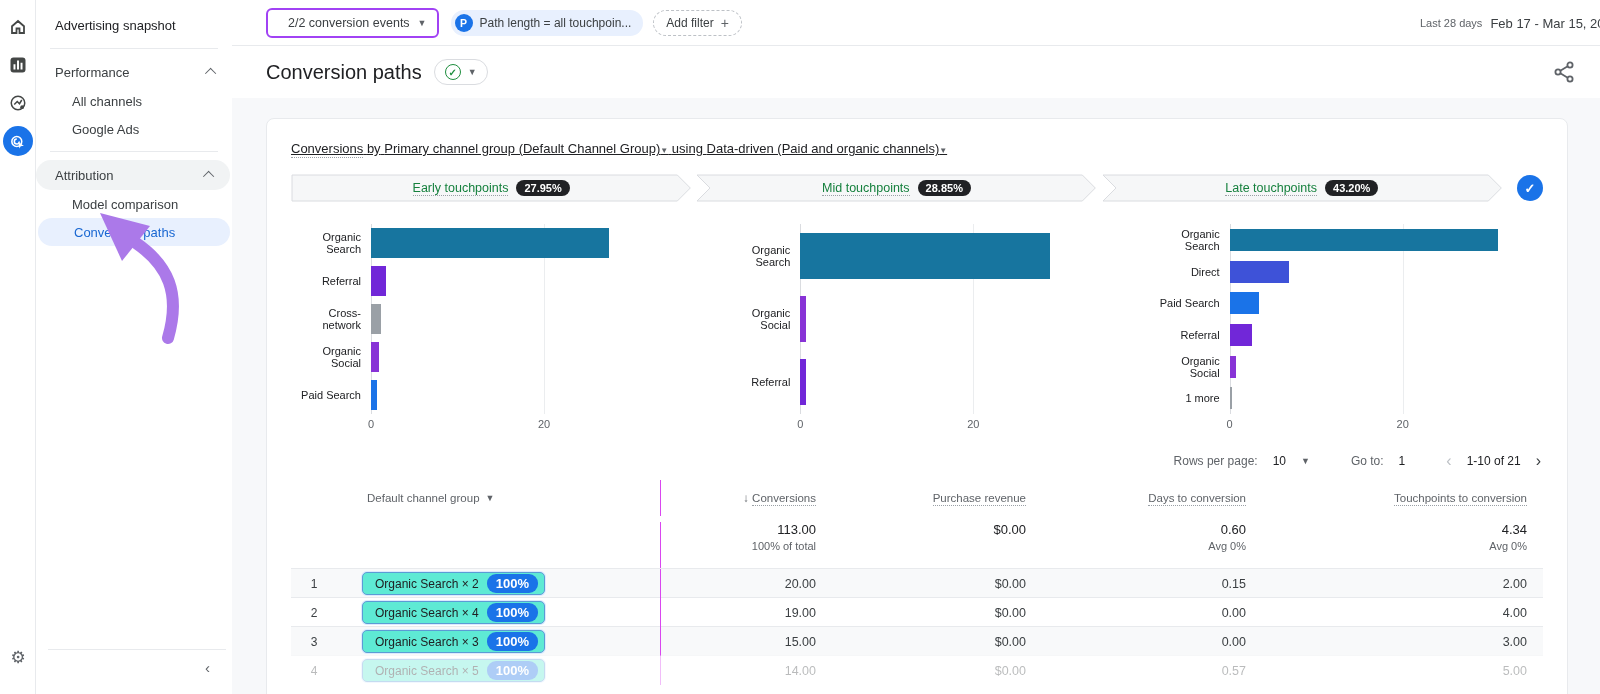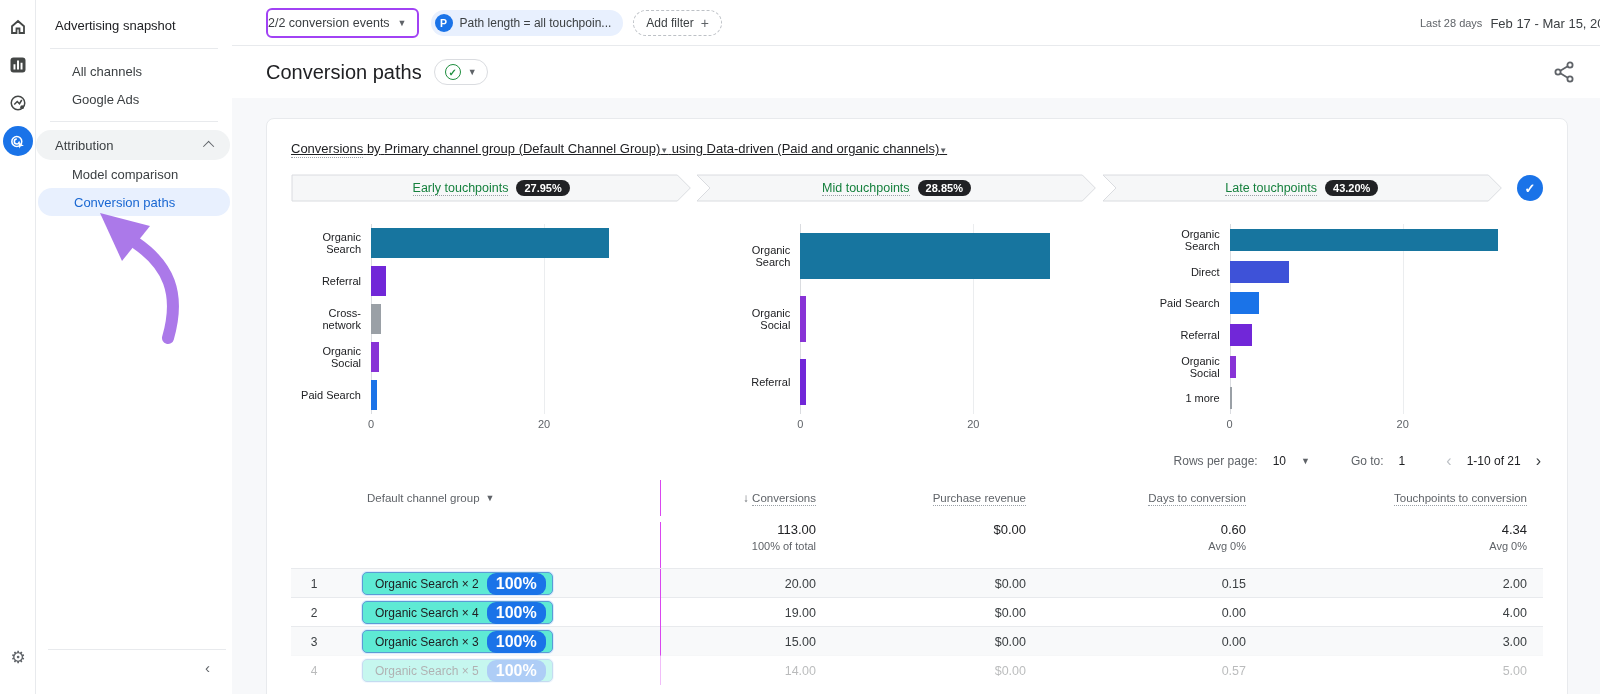--- a/index.html
+++ b/index.html
@@ -28,21 +28,21 @@
   .selected-pill { background:#e8f0fe; border-radius:16px 16px 16px 16px; margin-right:2px; margin-left:2px; }
   .selected-pill .lbl { color:#1967d2; }
   .side-bottom-divider { position:absolute; bottom:44px; left:12px; right:6px; height:1px; background:#e8eaed; }
   .collapse-chev { position:absolute; bottom:18px; right:22px; color:#5f6368; font-size:15px; cursor:pointer; }
   .arrow-svg { position:absolute; left:44px; top:205px; pointer-events:none; z-index:5; }
 
   
   .main { flex:1; display:flex; flex-direction:column; min-width:0; position:relative; }
   .filterbar { height:46px; background:#fff; border-bottom:1px solid #e8eaed; display:flex; align-items:center; padding-left:34px; flex:0 0 46px; position:relative; }
   .conv-events { border:2px solid #a142f4; border-radius:6px; height:30px; display:flex; align-items:center;
-    padding:0 10px 0 0; font-size:12.5px; color:#3c4043; gap:8px; cursor:pointer; background:#fff; }
+    padding:0 10px 0 20px; font-size:12.5px; color:#3c4043; gap:8px; cursor:pointer; background:#fff; }
   .caret-down { font-size:9px; color:#5f6368; }
   .path-chip { margin-left:12px; background:#e8f0fe; border-radius:16px; height:26px; display:flex; align-items:center;
     padding:0 12px 0 4px; gap:7px; font-size:12px; color:#3c4043; cursor:pointer; }
   .p-circle { width:18px; height:18px; border-radius:50%; background:#1a73e8; color:#fff; font-size:10.5px; font-weight:bold;
     display:flex; align-items:center; justify-content:center; }
   .add-filter { margin-left:10px; border:1px dashed #bdc1c6; border-radius:16px; height:26px; display:flex; align-items:center;
     padding:0 12px; font-size:12px; color:#3c4043; gap:7px; cursor:pointer; }
   .plus { font-size:14px; color:#5f6368; }
   .dates { position:absolute; right:0; top:0; height:46px; display:flex; align-items:center; white-space:nowrap; overflow:hidden; width:180px; }
   .date-preset { font-size:11px; color:#5f6368; margin-right:8px; }
@@ -109,21 +109,21 @@
   .tot-sub { font-size:11px; color:#5f6368; margin-top:3px; }
   .data-row { height:29px; border-top:1px solid #e8eaed; font-size:12.5px; color:#3c4043; }
   .data-row.odd { background:#f8f9fa; }
   .data-row.faded { opacity:0.35; }
   .row-num { text-align:center; font-size:12px; color:#3c4043; }
   .cell-num { text-align:right; }
   .last-col { padding-right:16px; }
   .chip-cell { padding-left:25px; height:29px; display:flex; align-items:center; }
   .seg-chip { border:1.5px solid #5b9bd5; background:#5eead4; border-radius:5px; height:23px; display:flex; align-items:center;
     padding:0 6px 0 12px; gap:8px; font-size:12px; color:#202124; box-shadow:0 0 0 1px #dbeafe; cursor:pointer; }
-  .pct-pill { background:#1a73e8; color:#fff; font-size:16px; font-weight:bold; border-radius:9px; padding:2px 9px; }
+  .pct-pill { background:#1a73e8; color:#fff; font-size:13px; font-weight:bold; border-radius:9px; padding:2px 9px; }
 </style>
 </head>
 <body>
 
 <div class="rail">
   <div class="rail-icon">
     <svg width="18" height="18" viewBox="0 0 24 24" fill="none" stroke="#444746" stroke-width="2.4">
         <path d="M4 11 L12 4 L20 11 V20 H14 V14 H10 V20 H4 Z"></path>
       </svg>
   </div>
@@ -152,20 +152,24 @@
     </div>
   </div>
   <div class="rail-gear">⚙</div>
 </div>
 
 <div class="sidebar">
   <div class="side-item side-top">
     <span class="lbl">Advertising snapshot</span>
   </div>
   <div class="side-divider"></div>
+  <div class="side-item side-section">
+    <span class="lbl">Performance</span>
+    <span class="chev-up"></span>
+  </div>
   <div class="side-item side-sub">
     <span class="lbl">All channels</span>
   </div>
   <div class="side-item side-sub">
     <span class="lbl">Google Ads</span>
   </div>
   <div class="side-divider"></div>
   <div class="side-item side-section section-pill">
     <span class="lbl">Attribution</span>
     <span class="chev-up"></span>

